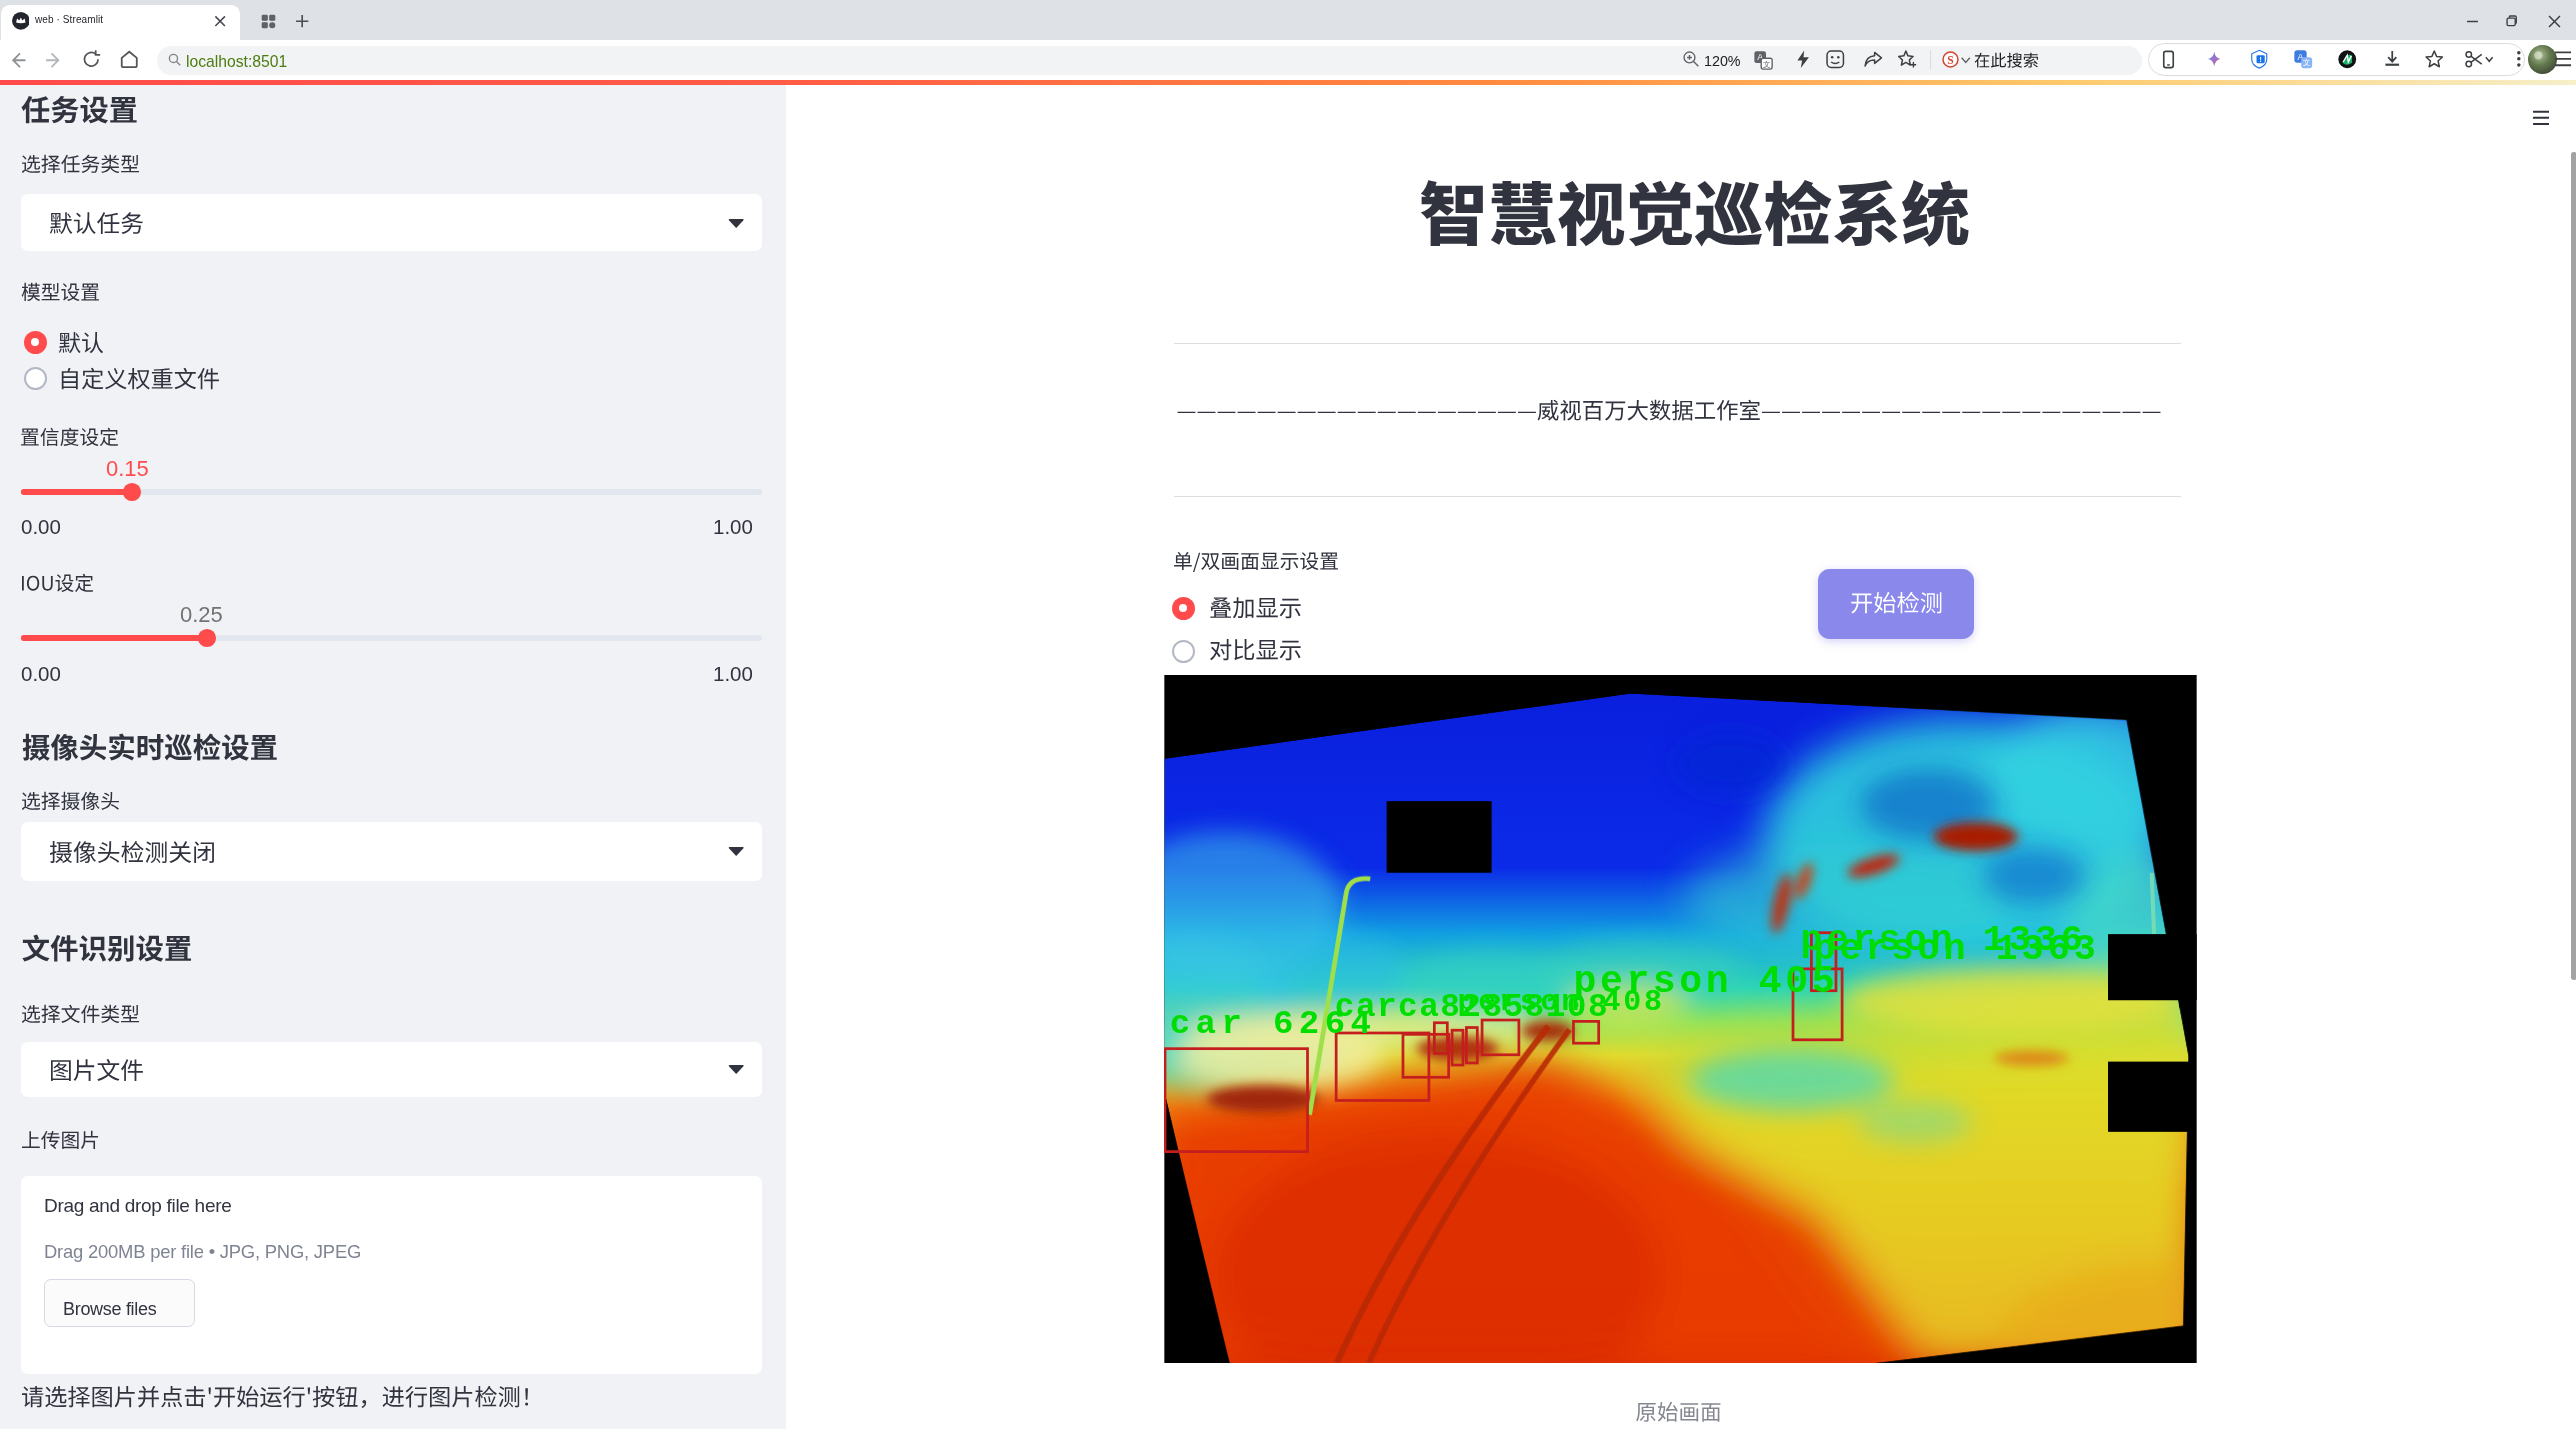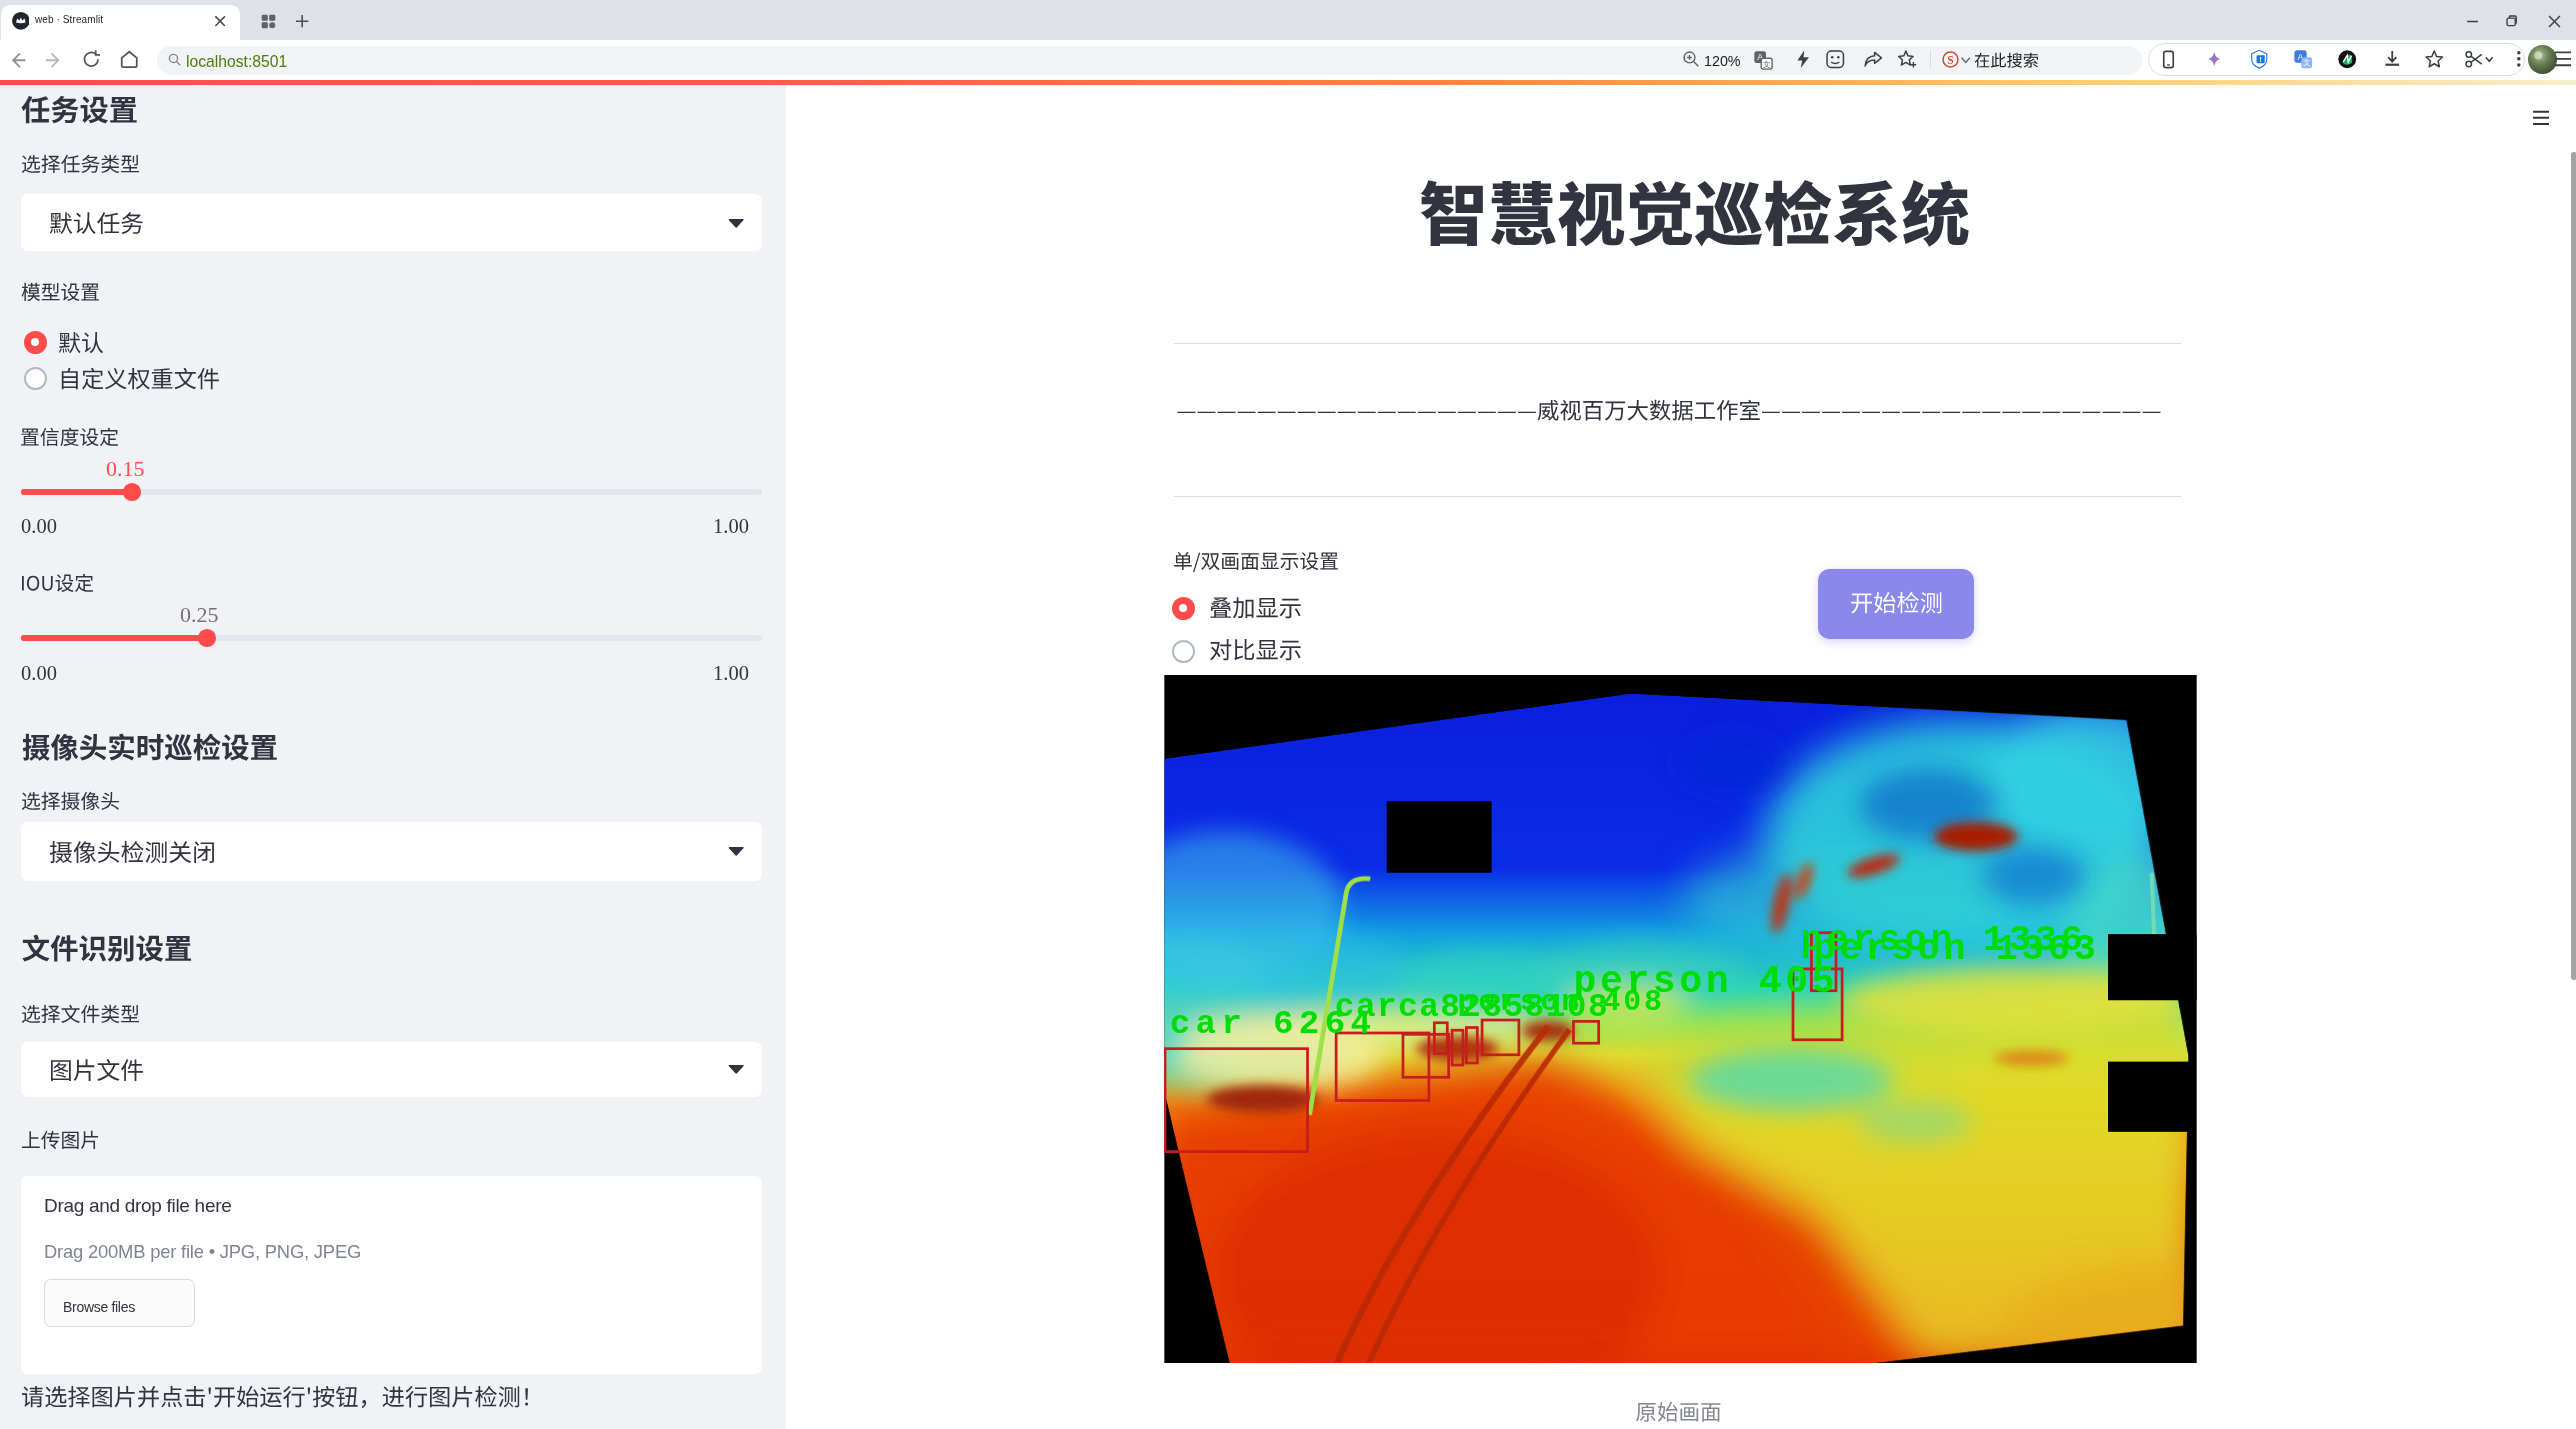--- a/index.html
+++ b/index.html
@@ -1,17 +1,17 @@
 <!DOCTYPE html>
 <html style="font-size:11px"><head><meta charset="utf-8"><style>
 html,body{margin:0;padding:0;}
 body{width:2576px;height:1430px;overflow:hidden;position:relative;
  font-family:"Liberation Sans",sans-serif;background:#fff;}
 .abs{position:absolute;}
-.mono{font-family:Liberation Serif, serif;}
+.mono{font-family:Liberation Sans, sans-serif;}
 </style></head><body>
 
 <div class="abs" style="left:0;top:0;width:2576px;height:40px;background:#DEE1E6"></div>
 <div class="abs" style="left:1.4px;top:4.8px;width:239px;height:35px;background:#fff;border-radius:8.9px 8.9px 0 0"></div>
 <svg class="abs" style="left:11.6px;top:12.3px" width="17.7" height="17.7" viewBox="0 0 26 26">
 <circle cx="13" cy="13" r="13" fill="#23252F"></circle>
 <path d="M6 15.5 L7.5 9.5 L10.8 12.5 L13 8.2 L15.2 12.5 L18.5 9.5 L20 15.5 Q13 17.8 6 15.5 Z" fill="#fff"></path>
 </svg>
 <div class="abs" style="left:35px;top:14.3px;font-size:10px;color:#1F2125;letter-spacing:0.1px">web · Streamlit</div>
 <svg class="abs" style="left:214px;top:15px" width="12.3" height="12.3" viewBox="0 0 18 18">
@@ -264,21 +264,21 @@
   </svg>
 <svg style="position:absolute;left:21px;top:1130px;overflow:visible" width="79" height="23" viewBox="0 0 116.0 33.6">
     <g transform="translate(0,25.52) scale(0.02900,-0.02900)">
       <path d="M470 516H881V441H470ZM51 43H950V-32H51ZM427 825H506V3H427Z M1266 836 1337 815Q1304 730 1260 648Q1216 565 1165 492Q1114 419 1060 363Q1056 372 1049 386Q1042 400 1033 415Q1025 429 1018 437Q1067 486 1113 550Q1159 614 1199 687Q1238 761 1266 836ZM1160 579 1231 651 1232 650V-78H1160ZM1474 345H1845V275H1474ZM1820 345H1834L1846 350L1899 317Q1864 276 1820 226Q1776 176 1730 125Q1683 75 1640 28L1578 66Q1621 111 1667 161Q1713 211 1754 257Q1794 304 1820 336ZM1573 835 1647 825Q1630 758 1610 684Q1590 609 1569 534Q1548 459 1528 392Q1508 325 1491 275H1411Q1430 328 1452 397Q1474 466 1495 542Q1517 618 1537 694Q1557 769 1573 835ZM1348 724H1908V654H1348ZM1291 535H1954V464H1291ZM1468 125 1523 171Q1571 142 1621 107Q1672 72 1715 38Q1759 4 1787 -24L1731 -80Q1704 -51 1660 -14Q1616 22 1566 59Q1516 96 1468 125Z M2084 796H2917V-80H2842V728H2156V-80H2084ZM2126 29H2885V-38H2126ZM2375 279 2407 325Q2447 317 2491 304Q2535 292 2576 277Q2616 263 2644 250L2613 199Q2585 213 2544 228Q2504 244 2460 257Q2415 270 2375 279ZM2414 708 2477 686Q2449 641 2410 598Q2372 554 2330 517Q2287 480 2245 452Q2240 459 2230 467Q2220 476 2210 484Q2200 492 2192 497Q2256 535 2316 591Q2376 646 2414 708ZM2681 628H2695L2706 631L2749 606Q2711 544 2650 492Q2590 441 2516 401Q2443 361 2364 332Q2286 303 2210 285Q2206 294 2201 306Q2195 318 2188 328Q2181 339 2174 346Q2248 361 2324 386Q2400 411 2469 446Q2539 481 2594 524Q2649 567 2681 617ZM2370 573Q2414 521 2486 477Q2558 433 2645 402Q2733 370 2823 353Q2813 344 2800 327Q2788 310 2781 296Q2690 316 2601 352Q2513 388 2438 438Q2364 488 2315 548ZM2391 628H2704V570H2351ZM2275 152 2310 203Q2361 197 2416 188Q2472 178 2527 166Q2582 155 2630 142Q2679 129 2715 117L2682 61Q2634 78 2565 96Q2496 113 2420 128Q2344 144 2275 152Z M3219 581H3903V504H3219ZM3542 839H3621V546H3542ZM3180 814H3258V481Q3258 406 3252 331Q3247 256 3231 184Q3215 112 3183 45Q3151 -22 3097 -82Q3091 -72 3081 -62Q3070 -51 3059 -40Q3048 -30 3038 -23Q3102 48 3132 131Q3162 214 3171 303Q3180 392 3180 481ZM3216 344H3749V-80H3668V267H3216Z" fill="#31333F"></path>
     </g>
   </svg>
 <div class="abs" style="left:21px;top:1176px;width:741px;height:198px;background:#fff;border-radius:6.8px"></div>
 <div class="abs" style="left:44px;top:1195px;font-size:19px;letter-spacing:-0.3px;color:#31333F">Drag and drop file here</div>
 <div class="abs" style="left:44px;top:1241px;font-size:18.4px;letter-spacing:-0.2px;color:#7F8493">Drag 200MB per file • JPG, PNG, JPEG</div>
 <div class="abs" style="left:44px;top:1279px;width:151px;height:48px;background:#FBFBFC;border:1.4px solid #D5D9E2;border-radius:6.8px;box-sizing:border-box"></div>
-<div class="abs" style="left:63px;top:1299px;font-size:14px;letter-spacing:-0.3px;color:#31333F">Browse files</div>
+<div class="abs" style="left:63px;top:1299px;font-size:18px;letter-spacing:-0.3px;color:#31333F">Browse files</div>
 <svg style="position:absolute;left:21px;top:1385px;overflow:visible" width="523" height="27" viewBox="0 0 766.9 39.4">
     <g transform="translate(0,29.92) scale(0.03400,-0.03400)">
       <path d="M107 772 155 818Q182 796 211 769Q240 742 266 716Q292 690 307 670L256 617Q241 638 216 665Q190 692 162 720Q133 748 107 772ZM183 -62 170 9 190 41 368 174Q372 159 379 140Q387 121 393 110Q330 61 291 31Q252 1 230 -17Q209 -34 199 -44Q189 -54 183 -62ZM42 526H235V454H42ZM183 -62Q180 -53 173 -41Q166 -28 159 -17Q151 -5 144 2Q158 11 175 33Q192 55 192 88V526H264V25Q264 25 252 15Q240 6 224 -8Q208 -22 196 -36Q183 -51 183 -62ZM477 265H828V212H477ZM382 762H929V704H382ZM407 640H899V585H407ZM352 516H960V458H352ZM476 130H830V75H476ZM424 400H830V342H494V-79H424ZM808 400H880V4Q880 -24 872 -40Q865 -56 843 -64Q823 -73 788 -74Q753 -76 699 -76Q697 -62 691 -43Q684 -25 677 -11Q715 -12 748 -12Q780 -13 790 -12Q808 -11 808 5ZM614 840H688V498H614Z M1320 490H1951V423H1320ZM1436 701H1909V636H1436ZM1603 836H1678V460H1603ZM1446 810 1518 795Q1497 720 1463 651Q1428 582 1390 534Q1383 540 1371 547Q1359 555 1347 562Q1335 570 1326 574Q1367 618 1398 681Q1429 744 1446 810ZM1679 456H1753V191Q1753 173 1758 168Q1763 163 1782 163Q1785 163 1796 163Q1807 163 1820 163Q1833 163 1845 163Q1856 163 1861 163Q1873 163 1880 171Q1886 179 1889 204Q1892 229 1893 282Q1900 276 1912 269Q1923 263 1936 259Q1949 255 1959 252Q1955 188 1947 154Q1938 120 1919 106Q1901 93 1869 93Q1864 93 1850 93Q1836 93 1820 93Q1804 93 1790 93Q1777 93 1771 93Q1734 93 1714 102Q1694 110 1686 132Q1679 153 1679 191ZM1504 454H1579Q1573 388 1560 332Q1546 276 1520 229Q1494 183 1450 146Q1407 110 1339 83Q1335 93 1327 104Q1319 116 1310 126Q1301 137 1293 144Q1354 166 1393 196Q1432 226 1454 265Q1477 304 1488 351Q1498 399 1504 454ZM1061 765 1118 806Q1148 783 1179 754Q1209 726 1236 697Q1262 668 1278 644L1216 597Q1202 622 1176 652Q1151 682 1120 711Q1090 741 1061 765ZM1251 456V71H1179V386H1056V456ZM1245 101Q1268 101 1290 85Q1311 69 1349 46Q1396 18 1459 11Q1522 3 1601 3Q1658 3 1724 5Q1790 8 1853 11Q1917 15 1966 20Q1962 11 1958 -3Q1953 -18 1949 -32Q1946 -47 1945 -58Q1915 -60 1872 -62Q1829 -63 1780 -65Q1731 -66 1684 -67Q1637 -68 1600 -68Q1513 -68 1449 -58Q1384 -48 1335 -19Q1306 -1 1283 16Q1260 34 1243 34Q1225 34 1201 18Q1177 3 1151 -23Q1124 -49 1095 -80L1045 -15Q1080 17 1115 44Q1150 70 1183 86Q1217 101 1245 101Z M2036 315Q2096 332 2182 358Q2267 384 2356 412L2366 343Q2285 316 2203 290Q2121 263 2055 242ZM2046 639H2369V569H2046ZM2177 839H2250V12Q2250 -19 2242 -36Q2235 -53 2216 -62Q2198 -71 2167 -74Q2136 -76 2088 -76Q2086 -62 2080 -41Q2074 -20 2066 -5Q2098 -6 2125 -6Q2151 -6 2160 -6Q2177 -5 2177 12ZM2396 787H2853V719H2396ZM2838 787H2851L2864 790L2909 765Q2873 691 2817 630Q2762 570 2692 522Q2623 474 2547 438Q2470 403 2393 380Q2387 394 2376 412Q2364 430 2353 441Q2427 459 2500 491Q2573 522 2639 565Q2704 607 2756 660Q2807 713 2838 775ZM2510 756Q2552 678 2621 616Q2690 553 2780 509Q2870 465 2974 442Q2967 435 2958 424Q2949 412 2941 401Q2933 389 2928 379Q2823 407 2732 457Q2640 506 2569 576Q2498 646 2452 734ZM2417 324H2885V256H2417ZM2366 153H2957V85H2366ZM2620 412H2695V-82H2620Z M3084 796H3917V-80H3842V728H3156V-80H3084ZM3126 29H3885V-38H3126ZM3375 279 3407 325Q3447 317 3491 304Q3535 292 3576 277Q3616 263 3644 250L3613 199Q3585 213 3544 228Q3504 244 3460 257Q3415 270 3375 279ZM3414 708 3477 686Q3449 641 3410 598Q3372 554 3330 517Q3287 480 3245 452Q3240 459 3230 467Q3220 476 3210 484Q3200 492 3192 497Q3256 535 3316 591Q3376 646 3414 708ZM3681 628H3695L3706 631L3749 606Q3711 544 3650 492Q3590 441 3516 401Q3443 361 3364 332Q3286 303 3210 285Q3206 294 3201 306Q3195 318 3188 328Q3181 339 3174 346Q3248 361 3324 386Q3400 411 3469 446Q3539 481 3594 524Q3649 567 3681 617ZM3370 573Q3414 521 3486 477Q3558 433 3645 402Q3733 370 3823 353Q3813 344 3800 327Q3788 310 3781 296Q3690 316 3601 352Q3513 388 3438 438Q3364 488 3315 548ZM3391 628H3704V570H3351ZM3275 152 3310 203Q3361 197 3416 188Q3472 178 3527 166Q3582 155 3630 142Q3679 129 3715 117L3682 61Q3634 78 3565 96Q3496 113 3420 128Q3344 144 3275 152Z M4219 581H4903V504H4219ZM4542 839H4621V546H4542ZM4180 814H4258V481Q4258 406 4252 331Q4247 256 4231 184Q4215 112 4183 45Q4151 -22 4097 -82Q4091 -72 4081 -62Q4070 -51 4059 -40Q4048 -30 4038 -23Q4102 48 4132 131Q4162 214 4171 303Q4180 392 4180 481ZM4216 344H4749V-80H4668V267H4216Z M5089 634H5918V561H5089ZM5052 344H5949V272H5052ZM5642 596H5720V-80H5642ZM5285 596H5363V369Q5363 307 5355 244Q5346 182 5321 123Q5295 63 5244 10Q5193 -43 5108 -87Q5103 -77 5093 -66Q5084 -55 5074 -44Q5063 -33 5054 -27Q5132 13 5178 60Q5225 106 5248 158Q5270 209 5278 263Q5285 317 5285 370ZM5218 813 5287 841Q5319 801 5350 752Q5381 704 5395 667L5321 634Q5313 659 5297 690Q5280 721 5260 754Q5239 786 5218 813ZM5704 843 5789 818Q5770 779 5749 738Q5728 696 5707 659Q5686 621 5667 592L5601 616Q5619 646 5638 686Q5658 726 5675 767Q5692 809 5704 843Z M6455 840H6530V499H6455ZM6237 465V286H6760V465ZM6166 536H6835V216H6166ZM6490 734H6910V663H6490ZM6340 128 6411 134Q6419 103 6424 66Q6430 30 6433 -4Q6437 -37 6437 -61L6361 -71Q6361 -46 6358 -12Q6356 22 6351 59Q6346 96 6340 128ZM6547 127 6615 142Q6631 112 6645 76Q6660 41 6672 8Q6685 -25 6690 -50L6617 -69Q6612 -44 6601 -10Q6590 24 6576 60Q6562 96 6547 127ZM6751 135 6818 161Q6844 129 6869 93Q6895 57 6917 21Q6939 -14 6951 -42L6880 -72Q6869 -44 6848 -8Q6827 28 6801 66Q6776 103 6751 135ZM6177 155 6248 136Q6224 78 6188 19Q6151 -40 6110 -79L6042 -46Q6082 -12 6118 44Q6154 99 6177 155Z M7139 685H7868V610H7139ZM7065 453H7937V378H7065ZM7464 839H7542V1H7464ZM7775 301H7852V-80H7775ZM7148 301H7227V50H7825V-23H7148Z M8110 483 8092 669 8090 771H8186L8184 669L8167 483Z M8367 775H9196V703H8367ZM8330 418H9227V346H8330ZM8927 737H9004V-81H8927ZM8571 738H8647V461Q8647 388 8639 314Q8631 240 8605 170Q8580 99 8529 35Q8478 -30 8392 -84Q8385 -74 8375 -64Q8365 -54 8353 -44Q8342 -34 8332 -28Q8413 22 8461 80Q8509 138 8532 201Q8556 264 8563 330Q8571 396 8571 461Z M9786 31H10147V-36H9786ZM9740 327H10183V-78H10111V259H9809V-80H9740ZM10018 666 10078 695Q10112 651 10145 601Q10178 551 10205 502Q10232 453 10247 414L10183 381Q10169 420 10142 470Q10116 520 10084 571Q10051 623 10018 666ZM9707 407Q9706 415 9701 428Q9697 442 9692 456Q9686 470 9682 480Q9696 483 9712 500Q9728 517 9746 544Q9756 557 9775 587Q9794 617 9817 658Q9840 699 9863 746Q9887 793 9905 841L9983 819Q9952 750 9915 684Q9878 617 9839 558Q9800 498 9761 450V448Q9761 448 9753 444Q9745 440 9734 434Q9724 428 9715 421Q9707 414 9707 407ZM9707 407 9706 468 9752 494 10176 521Q10178 505 10183 486Q10187 467 10191 455Q10069 445 9986 439Q9904 433 9852 428Q9801 424 9773 420Q9744 417 9730 414Q9716 410 9707 407ZM9343 292Q9359 342 9376 409Q9393 476 9409 550Q9424 624 9436 698Q9449 771 9456 836L9526 831Q9518 764 9504 688Q9490 613 9474 537Q9459 461 9441 392Q9424 324 9407 269ZM9321 635H9618V565H9321ZM9598 635H9611L9623 637L9667 630Q9654 436 9617 298Q9579 160 9516 68Q9453 -23 9364 -78Q9356 -65 9343 -47Q9330 -29 9318 -19Q9399 25 9457 110Q9516 195 9552 322Q9587 449 9598 620ZM9343 292 9384 345Q9427 317 9471 284Q9515 251 9556 215Q9597 180 9632 146Q9666 112 9688 82L9642 21Q9620 51 9586 86Q9553 122 9512 158Q9472 195 9428 229Q9385 263 9343 292Z M10658 777H11162V706H10658ZM10592 549H11233V478H10592ZM10966 403 11028 432Q11059 383 11093 327Q11128 271 11159 219Q11190 166 11209 128L11142 93Q11124 132 11094 186Q11064 239 11031 297Q10997 354 10966 403ZM10530 490V78H10457V420H10320V490ZM10346 738 10396 786Q10425 767 10459 744Q10492 720 10523 698Q10555 676 10575 658L10523 604Q10504 622 10473 645Q10442 669 10409 694Q10376 718 10346 738ZM10502 112Q10526 112 10549 94Q10572 77 10614 51Q10665 19 10729 11Q10794 2 10877 2Q10920 2 10968 3Q11016 5 11065 7Q11114 10 11160 13Q11206 17 11245 21Q11241 11 11235 -4Q11230 -19 11226 -34Q11223 -49 11222 -61Q11196 -63 11154 -65Q11113 -67 11063 -68Q11014 -69 10965 -70Q10915 -71 10875 -71Q10782 -71 10717 -59Q10651 -48 10598 -16Q10569 3 10543 22Q10517 41 10500 41Q10484 41 10462 24Q10441 6 10417 -22Q10393 -50 10368 -84L10315 -15Q10349 22 10382 50Q10414 79 10445 95Q10476 112 10502 112ZM10653 119Q10651 128 10647 141Q10642 155 10637 170Q10632 184 10627 195Q10640 198 10653 213Q10666 229 10682 253Q10689 264 10704 290Q10719 316 10737 352Q10756 388 10774 429Q10792 471 10806 513L10888 488Q10863 429 10832 370Q10801 310 10769 257Q10736 204 10703 162V160Q10703 160 10696 156Q10688 152 10678 146Q10668 139 10661 132Q10653 125 10653 119ZM10653 119 10652 179 10698 206 11133 239Q11135 223 11140 204Q11145 185 11148 173Q11023 162 10938 154Q10854 147 10802 142Q10750 137 10721 133Q10692 129 10677 126Q10663 123 10653 119Z M11713 780H12205V708H11713ZM12006 482H12082V16Q12082 -19 12072 -37Q12062 -56 12037 -66Q12011 -74 11966 -75Q11922 -77 11848 -77Q11846 -62 11839 -41Q11832 -20 11823 -3Q11859 -4 11891 -5Q11923 -6 11947 -5Q11971 -5 11980 -5Q11994 -4 12000 1Q12006 5 12006 17ZM11669 504H12233V432H11669ZM11470 426 11536 492 11544 488V-83H11470ZM11585 626 11656 600Q11618 537 11568 474Q11518 411 11463 356Q11409 302 11356 259Q11350 267 11341 279Q11331 291 11321 303Q11311 315 11303 322Q11355 359 11407 408Q11458 457 11505 513Q11551 569 11585 626ZM11545 841 11617 811Q11584 768 11540 722Q11497 677 11449 636Q11402 594 11357 562Q11352 570 11344 582Q11337 593 11328 604Q11320 616 11313 622Q11355 651 11399 688Q11442 725 11481 765Q11519 805 11545 841Z M12388 483 12370 669 12368 771H12464L12462 669L12445 483Z M12911 447H13515V379H12911ZM13331 405 13413 400Q13388 260 13332 166Q13275 72 13181 13Q13087 -46 12951 -81Q12948 -73 12942 -60Q12935 -48 12928 -36Q12920 -24 12914 -16Q13041 12 13127 63Q13214 115 13264 198Q13314 281 13331 405ZM12973 210 13023 258Q13084 229 13153 193Q13221 158 13287 119Q13353 81 13411 44Q13469 7 13510 -24L13456 -82Q13417 -51 13361 -13Q13304 24 13238 64Q13172 104 13104 141Q13036 179 12973 210ZM13149 831 13224 845Q13239 808 13252 766Q13265 723 13272 692L13194 675Q13189 707 13175 751Q13162 794 13149 831ZM12973 210Q12996 247 13019 296Q13043 344 13066 397Q13089 450 13109 504Q13129 557 13143 605L13219 594Q13199 525 13169 450Q13139 374 13107 305Q13074 235 13045 183ZM12939 712H13501V518H13429V645H13010V517H12939ZM12586 277Q12629 289 12684 305Q12739 320 12800 339Q12861 358 12923 376L12933 309Q12848 281 12761 253Q12674 226 12604 204ZM12598 639H12913V568H12598ZM12733 840H12805V7Q12805 -24 12797 -41Q12789 -58 12770 -67Q12751 -75 12719 -78Q12686 -80 12637 -80Q12635 -66 12628 -46Q12622 -27 12614 -12Q12648 -13 12676 -13Q12704 -13 12714 -12Q12724 -12 12728 -8Q12733 -4 12733 7Z M13984 790H14428V721H13984ZM13991 440H14401V368H13991ZM13918 22H14515V-52H13918ZM14398 789H14472Q14468 712 14462 625Q14456 538 14449 449Q14442 361 14435 275Q14428 189 14420 114Q14413 38 14406 -21H14330Q14338 40 14346 116Q14354 193 14362 278Q14370 364 14377 453Q14383 542 14389 628Q14394 713 14398 789ZM14161 755H14237Q14230 680 14221 596Q14212 513 14202 427Q14192 341 14181 258Q14171 176 14161 103Q14151 30 14141 -27H14066Q14076 32 14087 105Q14097 179 14108 262Q14119 345 14129 431Q14139 517 14147 599Q14155 682 14161 755ZM13716 840 13783 821Q13766 762 13741 705Q13716 647 13686 596Q13656 545 13621 506Q13618 514 13611 527Q13604 541 13596 554Q13588 567 13581 576Q13625 625 13660 695Q13695 764 13716 840ZM13706 725H13960V654H13692ZM13739 -74 13728 -6 13752 24 13938 133Q13941 119 13946 100Q13952 81 13956 70Q13891 29 13851 4Q13811 -21 13789 -36Q13767 -51 13756 -59Q13746 -67 13739 -74ZM13656 547H13935V480H13656ZM13605 343H13964V276H13605ZM13739 -74Q13736 -67 13729 -57Q13722 -47 13714 -38Q13707 -28 13701 -22Q13710 -15 13722 -2Q13735 11 13744 31Q13754 50 13754 74V530H13822V20Q13822 20 13814 13Q13805 6 13793 -5Q13781 -16 13769 -29Q13756 -42 13748 -54Q13739 -66 13739 -74Z M14713 -107 14691 -54Q14752 -29 14785 10Q14817 49 14817 106L14799 190L14853 114Q14842 101 14828 97Q14814 92 14800 92Q14769 92 14747 110Q14725 128 14725 163Q14725 199 14748 217Q14770 235 14801 235Q14843 235 14864 204Q14886 172 14886 120Q14886 39 14839 -20Q14792 -79 14713 -107Z M15895 659H16480V586H15895ZM16037 819H16111V468Q16111 420 16105 367Q16100 313 16084 260Q16069 207 16038 160Q16008 112 15958 74Q15954 82 15944 92Q15934 103 15923 113Q15912 123 15904 128Q15964 174 15992 231Q16020 288 16028 350Q16037 411 16037 469ZM15889 407H16500V335H15889ZM15818 478V91H15744V408H15606V478ZM15780 128Q15805 128 15828 109Q15850 91 15891 64Q15940 33 16005 25Q16070 16 16154 16Q16199 16 16247 18Q16296 19 16345 21Q16393 24 16438 27Q16483 31 16520 35Q16515 25 16510 11Q16506 -3 16502 -18Q16499 -32 16498 -43Q16471 -44 16428 -46Q16385 -48 16334 -50Q16284 -51 16236 -52Q16188 -53 16152 -53Q16059 -53 15993 -42Q15927 -31 15875 2Q15844 22 15820 41Q15796 61 15779 61Q15762 61 15740 44Q15719 26 15694 -3Q15670 -32 15644 -66L15594 2Q15645 57 15694 93Q15742 128 15780 128ZM15637 778 15691 819Q15719 795 15749 766Q15778 736 15805 708Q15831 679 15848 657L15790 609Q15775 633 15749 662Q15723 692 15694 722Q15665 753 15637 778ZM16276 819H16351V80H16276Z M16991 780H17483V708H16991ZM17284 482H17360V16Q17360 -19 17350 -37Q17340 -56 17315 -66Q17289 -74 17244 -75Q17200 -77 17126 -77Q17124 -62 17117 -41Q17110 -20 17101 -3Q17137 -4 17169 -5Q17201 -6 17225 -5Q17249 -5 17258 -5Q17272 -4 17278 1Q17284 5 17284 17ZM16947 504H17511V432H16947ZM16748 426 16814 492 16822 488V-83H16748ZM16863 626 16934 600Q16896 537 16846 474Q16796 411 16741 356Q16687 302 16634 259Q16628 267 16619 279Q16609 291 16599 303Q16589 315 16581 322Q16633 359 16685 408Q16736 457 16783 513Q16829 569 16863 626ZM16823 841 16895 811Q16862 768 16818 722Q16775 677 16727 636Q16680 594 16635 562Q16630 570 16622 582Q16615 593 16606 604Q16598 616 16591 622Q16633 651 16677 688Q16720 725 16759 765Q16797 805 16823 841Z M17640 796H18473V-80H18398V728H17712V-80H17640ZM17682 29H18441V-38H17682ZM17931 279 17963 325Q18003 317 18047 304Q18091 292 18132 277Q18172 263 18200 250L18169 199Q18141 213 18100 228Q18060 244 18016 257Q17971 270 17931 279ZM17970 708 18033 686Q18005 641 17966 598Q17928 554 17886 517Q17843 480 17801 452Q17796 459 17786 467Q17776 476 17766 484Q17756 492 17748 497Q17812 535 17872 591Q17932 646 17970 708ZM18237 628H18251L18262 631L18305 606Q18267 544 18206 492Q18146 441 18072 401Q17999 361 17920 332Q17842 303 17766 285Q17762 294 17757 306Q17751 318 17744 328Q17737 339 17730 346Q17804 361 17880 386Q17956 411 18025 446Q18095 481 18150 524Q18205 567 18237 617ZM17926 573Q17970 521 18042 477Q18114 433 18201 402Q18289 370 18379 353Q18369 344 18356 327Q18344 310 18337 296Q18246 316 18157 352Q18069 388 17994 438Q17920 488 17871 548ZM17947 628H18260V570H17907ZM17831 152 17866 203Q17917 197 17972 188Q18028 178 18083 166Q18138 155 18186 142Q18235 129 18271 117L18238 61Q18190 78 18121 96Q18052 113 17976 128Q17900 144 17831 152Z M18775 581H19459V504H18775ZM19098 839H19177V546H19098ZM18736 814H18814V481Q18814 406 18808 331Q18803 256 18787 184Q18771 112 18739 45Q18707 -22 18653 -82Q18647 -72 18637 -62Q18626 -51 18615 -40Q18604 -30 18594 -23Q18658 48 18688 131Q18718 214 18727 303Q18736 392 18736 481ZM18772 344H19305V-80H19224V267H18772Z M19605 650H19908V580H19605ZM19735 840H19804V-79H19735ZM19733 605 19778 590Q19768 531 19752 467Q19737 403 19717 342Q19697 281 19674 228Q19652 176 19627 138Q19623 149 19616 162Q19610 176 19603 189Q19595 202 19589 211Q19611 244 19633 290Q19655 336 19674 389Q19693 443 19709 498Q19724 554 19733 605ZM19801 543Q19808 532 19825 507Q19841 481 19860 451Q19880 420 19895 395Q19911 369 19917 357L19872 304Q19864 323 19850 352Q19835 381 19819 413Q19803 445 19788 472Q19773 500 19764 514ZM20212 807Q20236 769 20272 728Q20308 688 20350 649Q20392 610 20436 576Q20481 543 20522 519Q20515 511 20508 498Q20500 486 20494 473Q20488 461 20483 451Q20425 490 20364 543Q20302 596 20248 656Q20194 716 20157 771ZM20180 847 20246 823Q20208 746 20154 675Q20101 605 20039 545Q19977 485 19912 440Q19908 448 19900 460Q19891 471 19883 483Q19874 494 19867 502Q19930 541 19989 594Q20048 648 20097 712Q20146 777 20180 847ZM20024 530H20363V465H20024ZM19953 355 20012 370Q20027 333 20040 289Q20054 246 20064 205Q20075 163 20079 131L20017 113Q20014 146 20003 188Q19993 230 19980 273Q19967 317 19953 355ZM20147 383 20206 391Q20216 353 20225 310Q20234 267 20240 226Q20247 185 20250 153L20187 142Q20185 175 20179 217Q20173 258 20164 302Q20156 345 20147 383ZM20398 391 20465 373Q20441 313 20412 246Q20382 179 20352 116Q20322 53 20294 6L20239 23Q20260 59 20282 105Q20304 150 20326 201Q20347 251 20366 300Q20385 349 20398 391ZM19899 35H20494V-32H19899Z M21042 92 21089 121Q21115 97 21141 68Q21168 39 21191 11Q21215 -17 21229 -39L21180 -73Q21166 -51 21144 -22Q21121 7 21094 37Q21068 67 21042 92ZM20868 782H21205V157H21144V724H20927V154H20868ZM21423 827H21485V7Q21485 -24 21477 -40Q21468 -56 21450 -64Q21430 -72 21397 -74Q21364 -77 21311 -76Q21309 -64 21303 -45Q21296 -27 21289 -13Q21329 -14 21361 -14Q21392 -14 21403 -13Q21423 -13 21423 7ZM21286 750H21346V151H21286ZM21002 653H21060V298Q21060 248 21052 196Q21045 144 21023 94Q21002 44 20961 0Q20919 -44 20852 -78Q20849 -72 20842 -63Q20835 -54 20828 -45Q20821 -36 20815 -32Q20877 0 20915 39Q20952 77 20971 120Q20990 163 20996 208Q21002 254 21002 299ZM20637 776 20682 829Q20709 815 20740 797Q20771 778 20799 760Q20827 741 20845 726L20799 665Q20782 681 20754 701Q20727 721 20696 741Q20665 760 20637 776ZM20594 506 20637 560Q20665 546 20696 528Q20726 510 20755 492Q20784 475 20803 460L20758 400Q20741 415 20712 434Q20684 453 20653 472Q20622 491 20594 506ZM20614 -27Q20635 12 20658 65Q20682 118 20706 178Q20730 237 20750 292L20810 253Q20792 201 20770 144Q20749 88 20726 34Q20703 -21 20682 -67Z M21773 242 21753 630 21751 748H21861L21859 630L21839 242ZM21806 -5Q21779 -5 21761 13Q21742 31 21742 61Q21742 91 21761 109Q21780 128 21806 128Q21832 128 21851 109Q21870 91 21870 61Q21870 31 21851 13Q21832 -5 21806 -5Z" fill="#31333F"></path>
     </g>
   </svg>
 <svg class="abs" style="left:2533px;top:109px" width="16.4" height="17.7" viewBox="0 0 24 26">
     <path d="M1 4 H23 M1 13 H23 M1 22 H23" stroke="#31333F" stroke-width="3" stroke-linecap="round"></path>
   </svg>
 <svg style="position:absolute;left:1419px;top:179px;overflow:visible" width="551" height="80" viewBox="0 0 808.0 117.2">
     <g transform="translate(0,88.88) scale(0.10100,-0.10100)">

